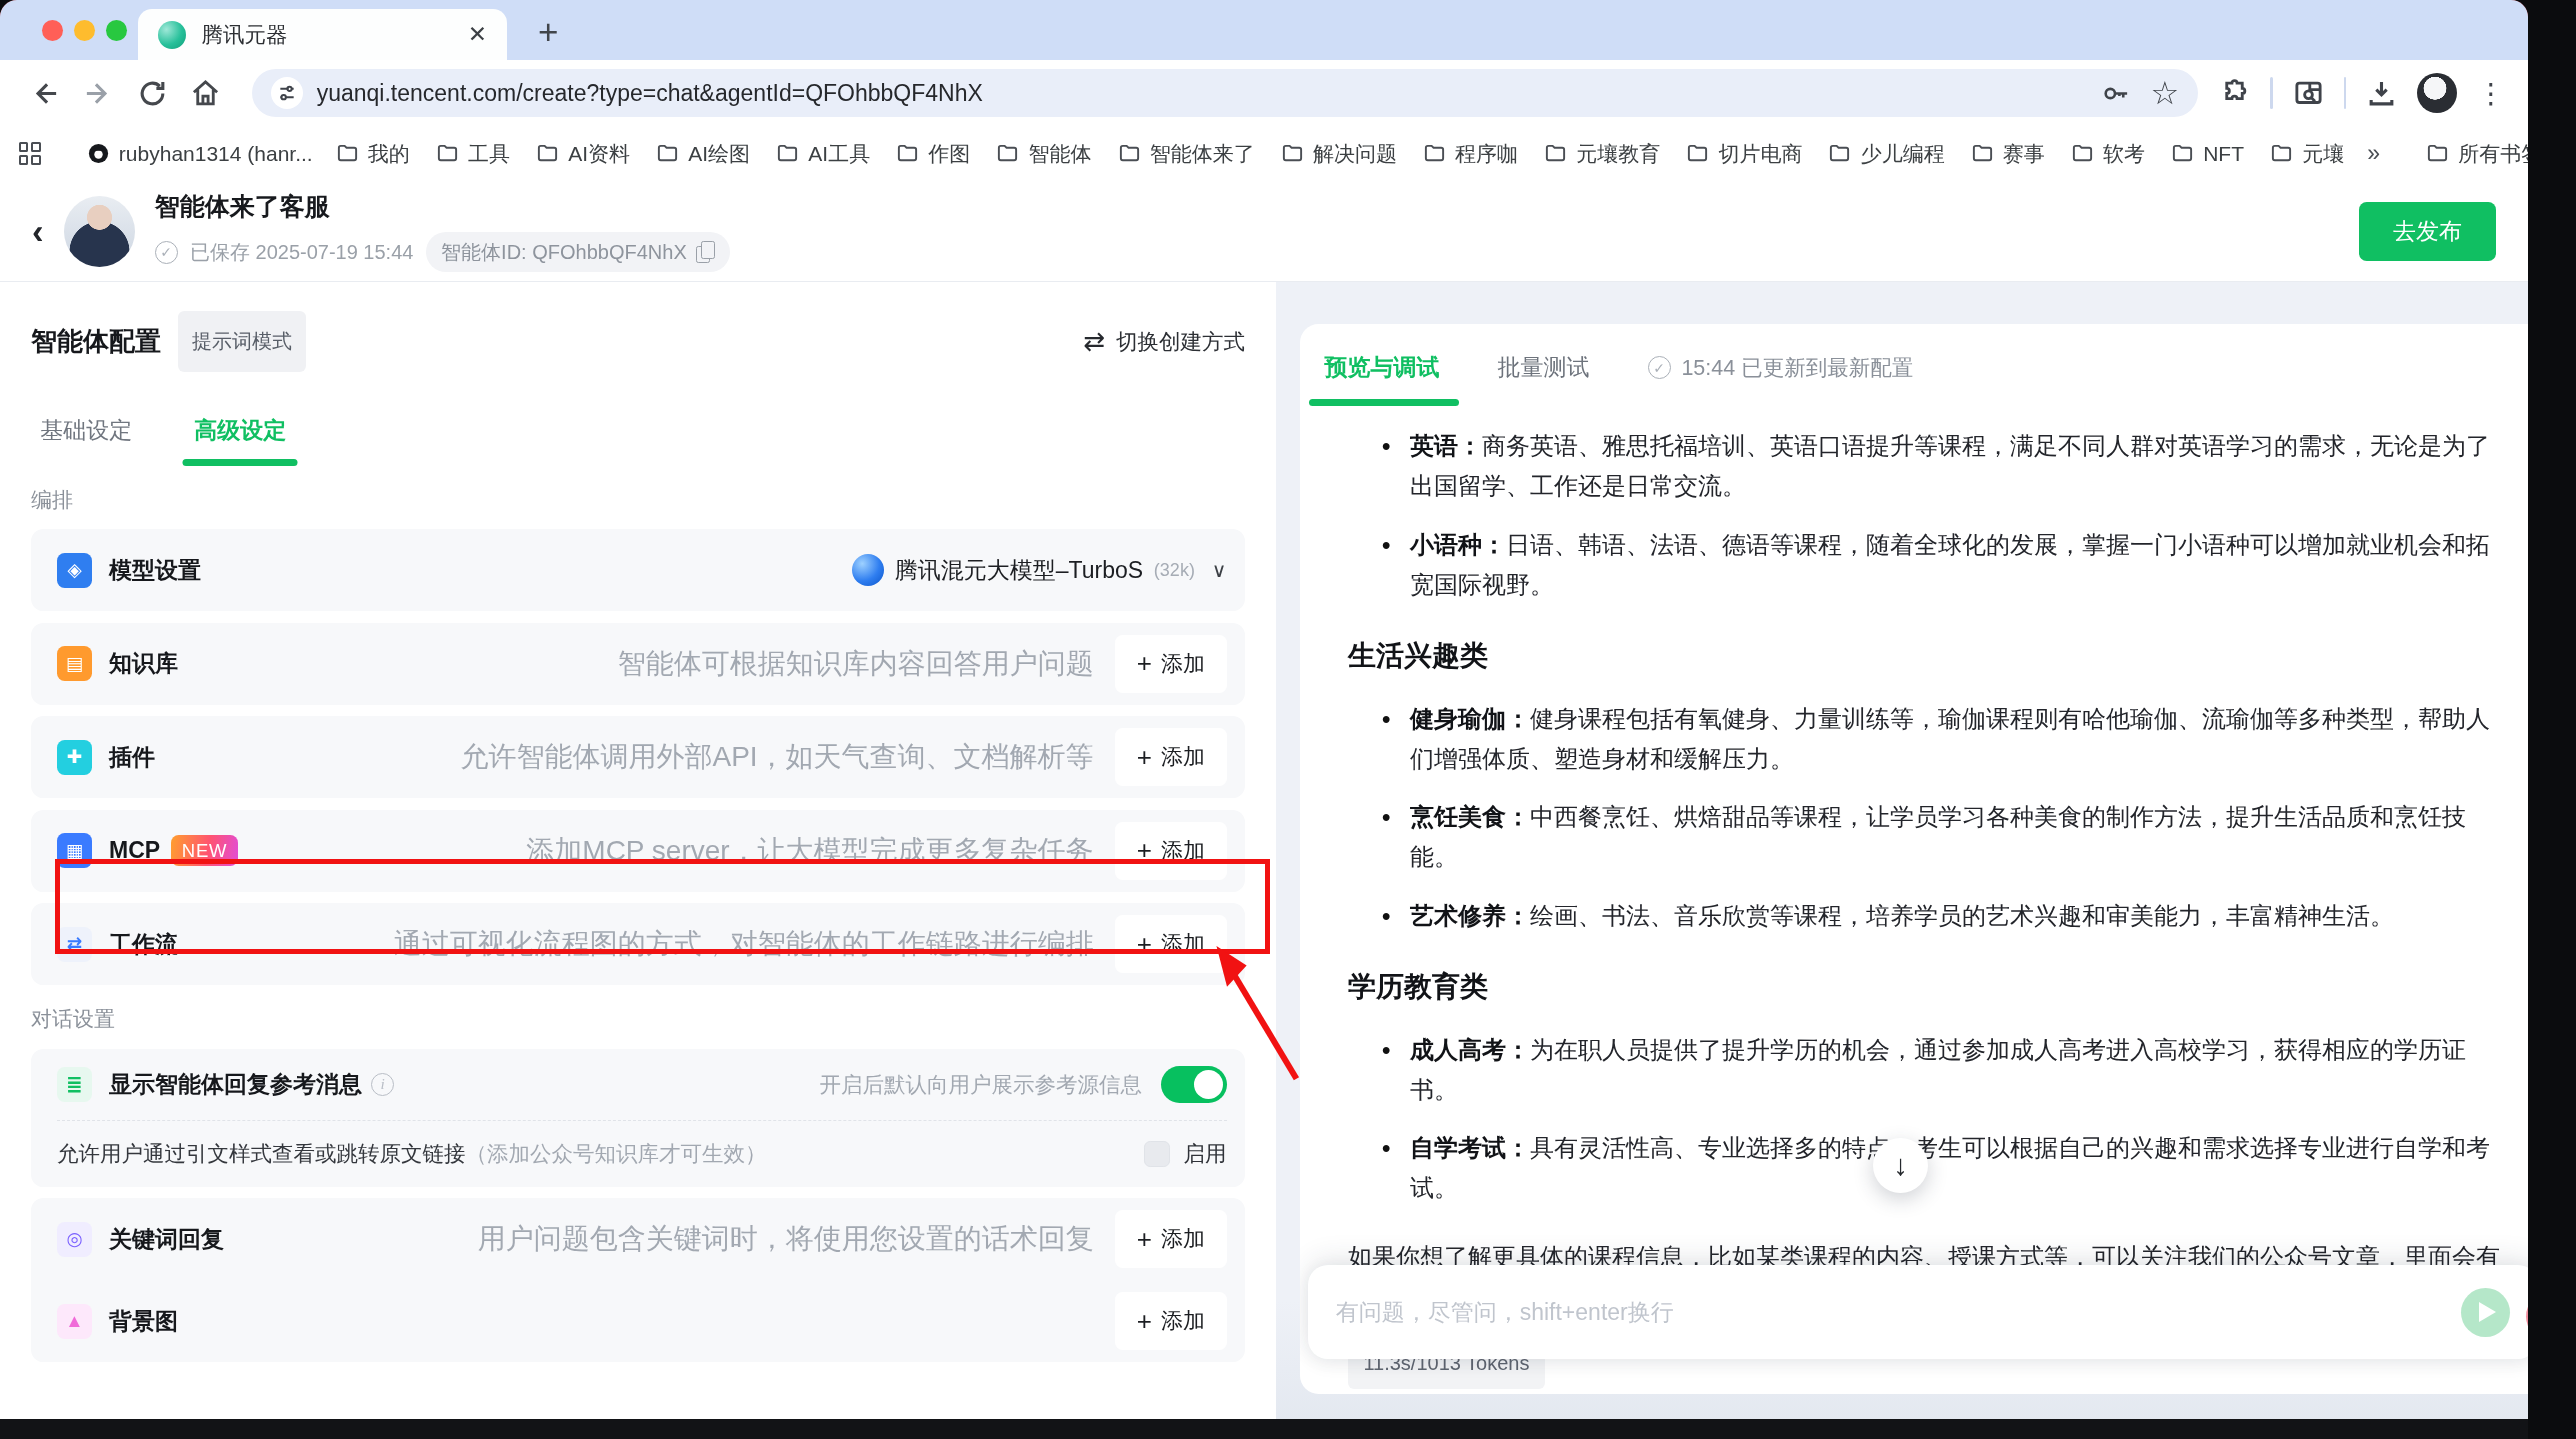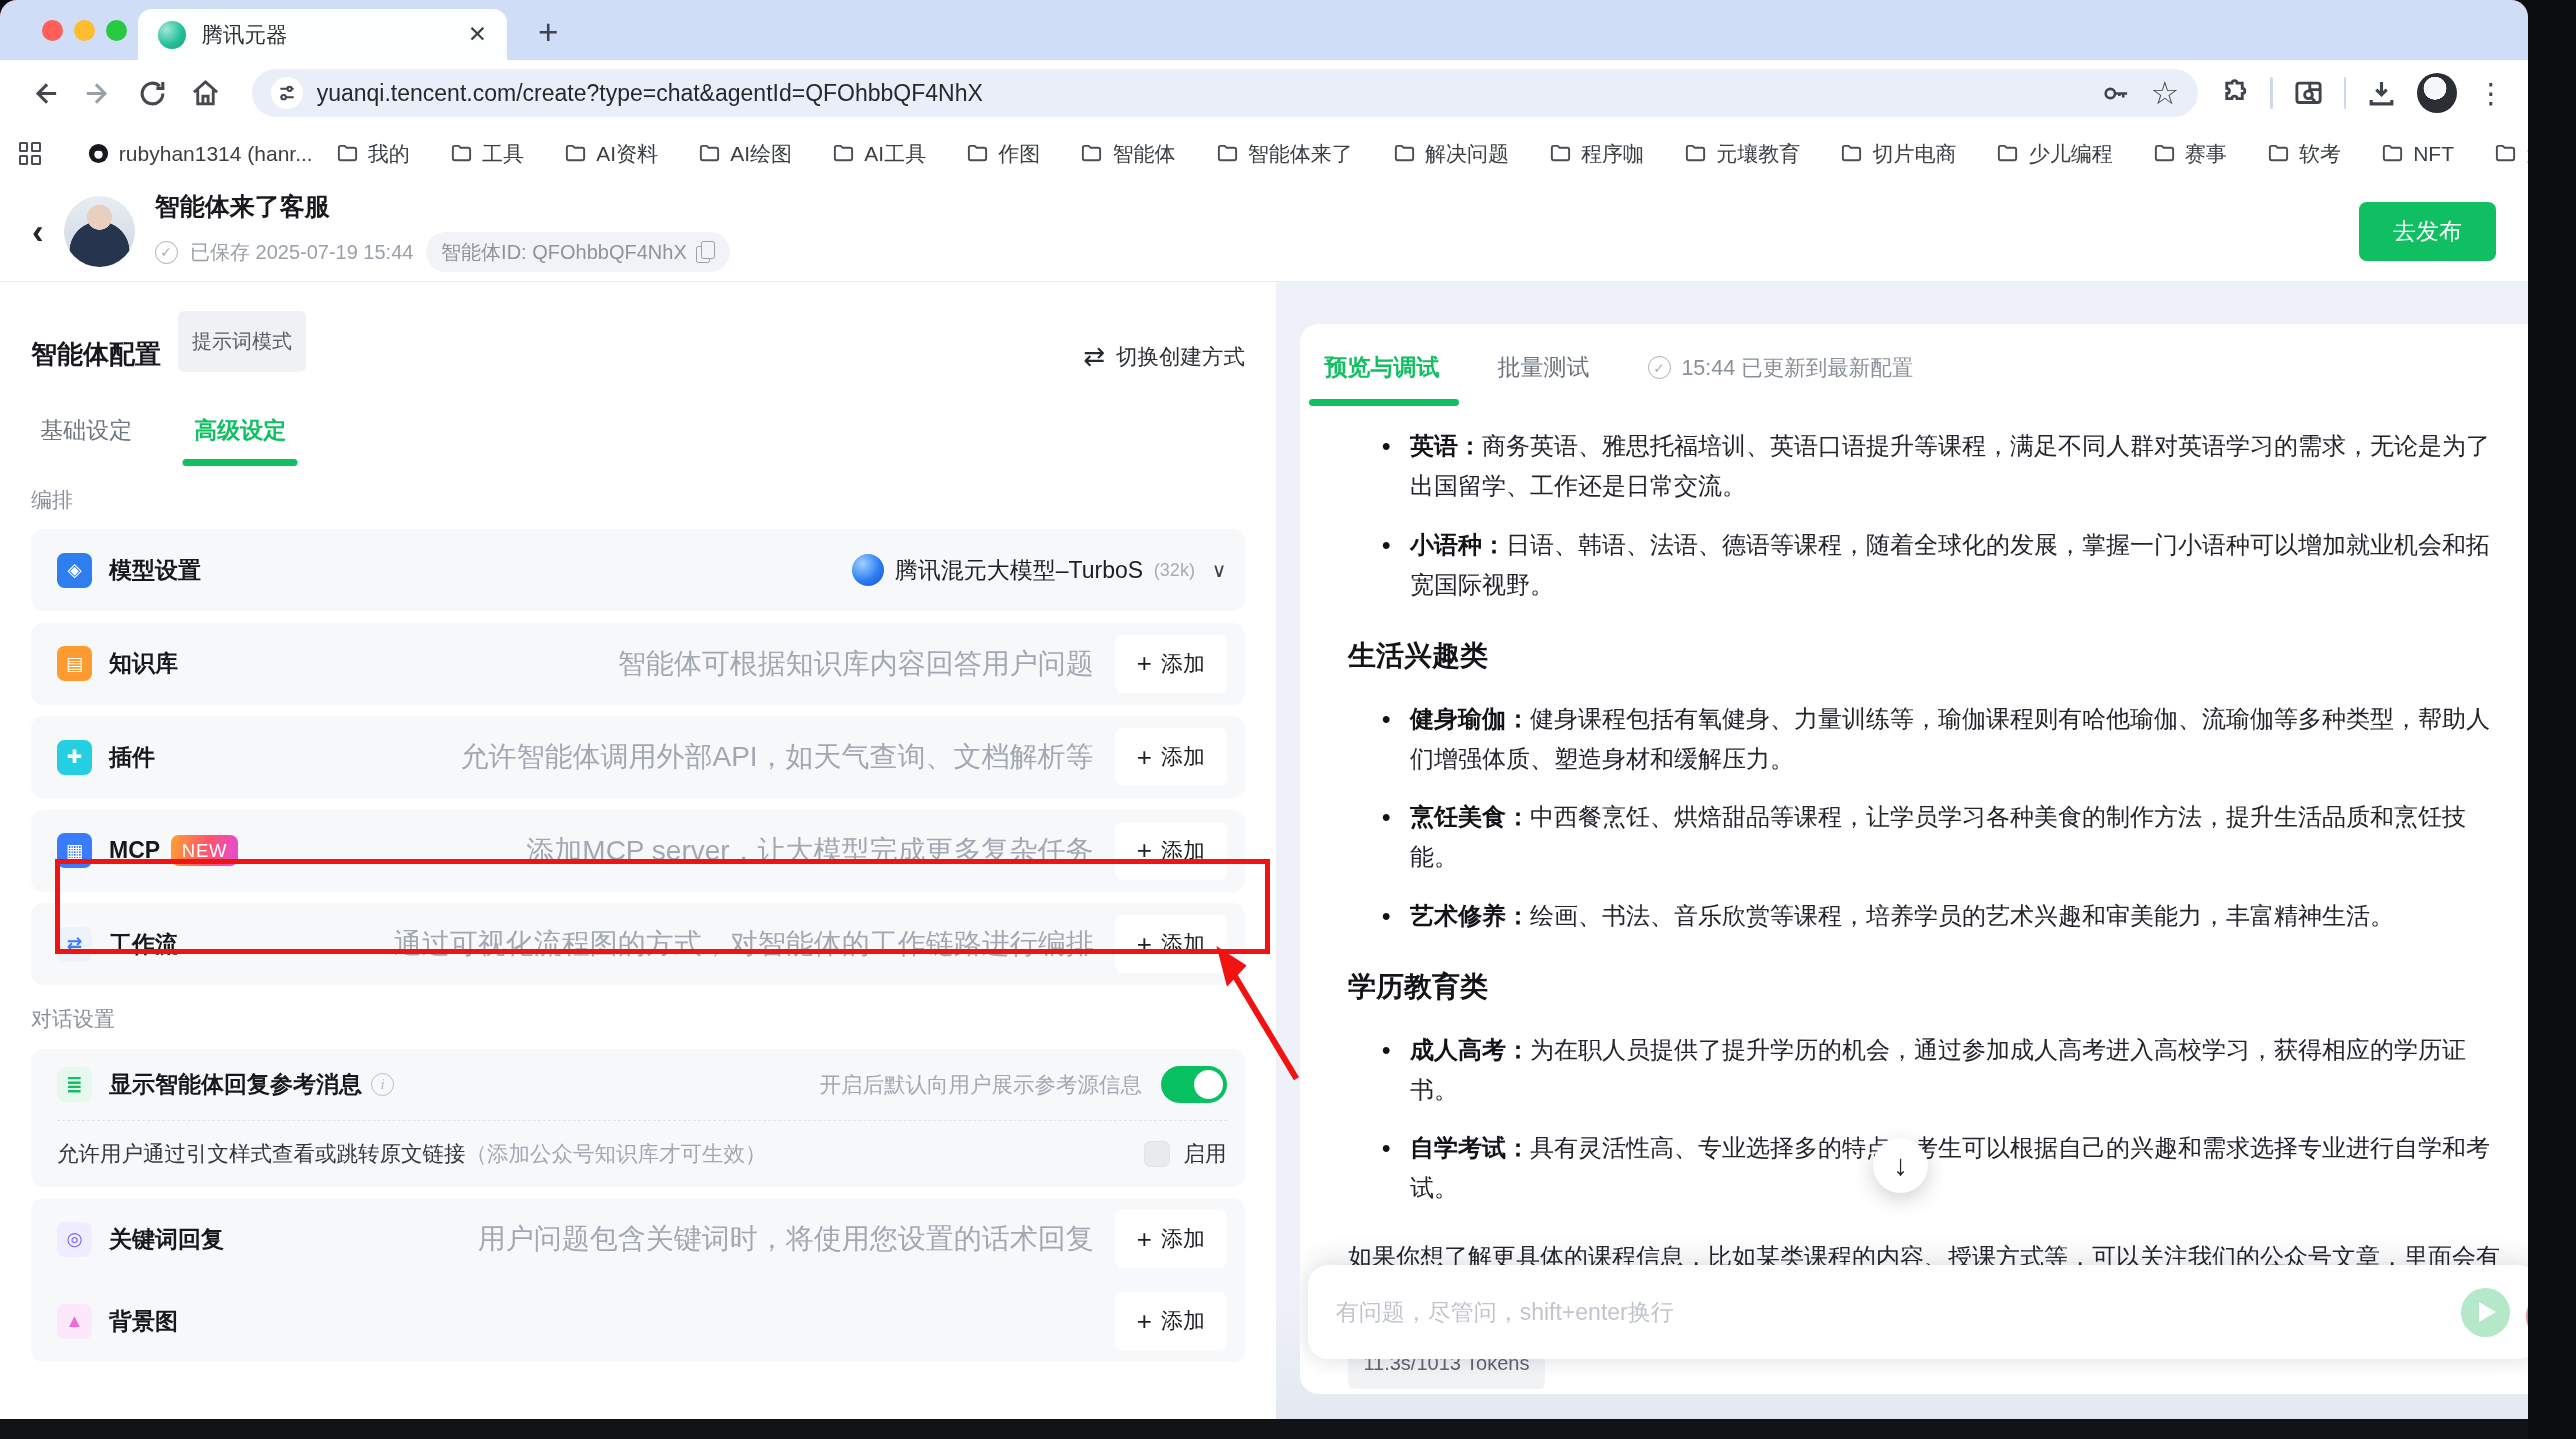--- a/index.html
+++ b/index.html
@@ -48,21 +48,21 @@
   .ck{width:23px;height:23px;border:1.5px solid #aab0b8;border-radius:50%;display:inline-flex;align-items:center;justify-content:center;font-size:14px;color:#aab0b8}
   .idpill{background:#f2f3f6;border-radius:20px;padding:6.2px 15.4px;display:flex;align-items:center;gap:9.2px;color:#8e949d}
   .copy-ic{position:relative;width:18.5px;height:21.5px}
   .copy-ic:before,.copy-ic:after{content:"";position:absolute;border:1.5px solid #9aa0a8;border-radius:2.3px;width:12.3px;height:15.4px}
   .copy-ic:before{left:0;top:4.6px}.copy-ic:after{left:4.6px;top:0;background:#f2f3f6}
   .publish{margin-left:auto;background:#10bf62;color:#fff;font-size:23px;border:none;border-radius:7.7px;padding:14px 34px}
 
   
   .content{position:absolute;top:282px;left:0;right:0;bottom:0;background:linear-gradient(#eef1f7 88%,#e2e7ef)}
   .left{position:absolute;left:0;top:0;width:1276px;height:100%;background:#fff;padding:29px 31px 0 31px}
-  .lp-head{display:flex;align-items:flex-end}
+  .lp-head{display:flex;align-items:center}
   .lp-title{font-size:26px;font-weight:700;color:#16181c}
   .lp-badge{margin-left:17px;background:#f0f1f4;border-radius:6.2px;padding:17px 14px;font-size:20px;color:#585e68}
   .switch-mode{margin-left:auto;display:flex;align-items:center;gap:10.8px;font-size:21.5px;color:#2c2f34}
   .swap{font-size:26px;color:#26292e}
   .lp-tabs{display:flex;gap:62px;margin:43px 0 0 9.2px;font-size:23px;color:#70767f}
   .lp-tab{position:relative;padding-bottom:20px}
   .lp-tab.active{color:#10bf62;font-weight:700}
   .lp-tab.active:after{content:"";position:absolute;left:50%;transform:translateX(-50%);bottom:0;width:115px;height:7px;border-radius:3.8px;background:#10bf62}
   .sec-label{font-size:21px;color:#8a9099;margin:20px 0 15.4px 0}
   .row{display:flex;align-items:center;height:82px;background:#f7f8fa;border-radius:12.3px;padding:0 18.5px 0 26px;margin-bottom:11.5px}
@@ -209,21 +209,21 @@
       </span>
     <span class="bm-div"></span>
     <span class="bm">
       <svg viewBox="0 0 24 24" fill="#17191d">
           <circle cx="12" cy="12" r="10"></circle>
           <circle cx="12" cy="13" r="4.4" fill="#fff"></circle>
           <path d="M5 9c2-4 12-4 14 0z" fill="#17191d"></path>
         </svg>
       <span>rubyhan1314 (hanr...</span>
     </span>
-    <span style="display:flex;gap:40px">
+    <span style="display:flex;gap:26px">
         <span class="bm">
           <svg viewBox="0 0 24 24" fill="none" stroke="#4a4e54" stroke-width="2">
             <path d="M3 6a2 2 0 0 1 2-2h4l2 2h8a2 2 0 0 1 2 2v9a2 2 0 0 1-2 2H5a2 2 0 0 1-2-2V6z"></path>
           </svg>
           <span>我的</span>
         </span>
         <span class="bm">
           <svg viewBox="0 0 24 24" fill="none" stroke="#4a4e54" stroke-width="2">
             <path d="M3 6a2 2 0 0 1 2-2h4l2 2h8a2 2 0 0 1 2 2v9a2 2 0 0 1-2 2H5a2 2 0 0 1-2-2V6z"></path>
           </svg>

